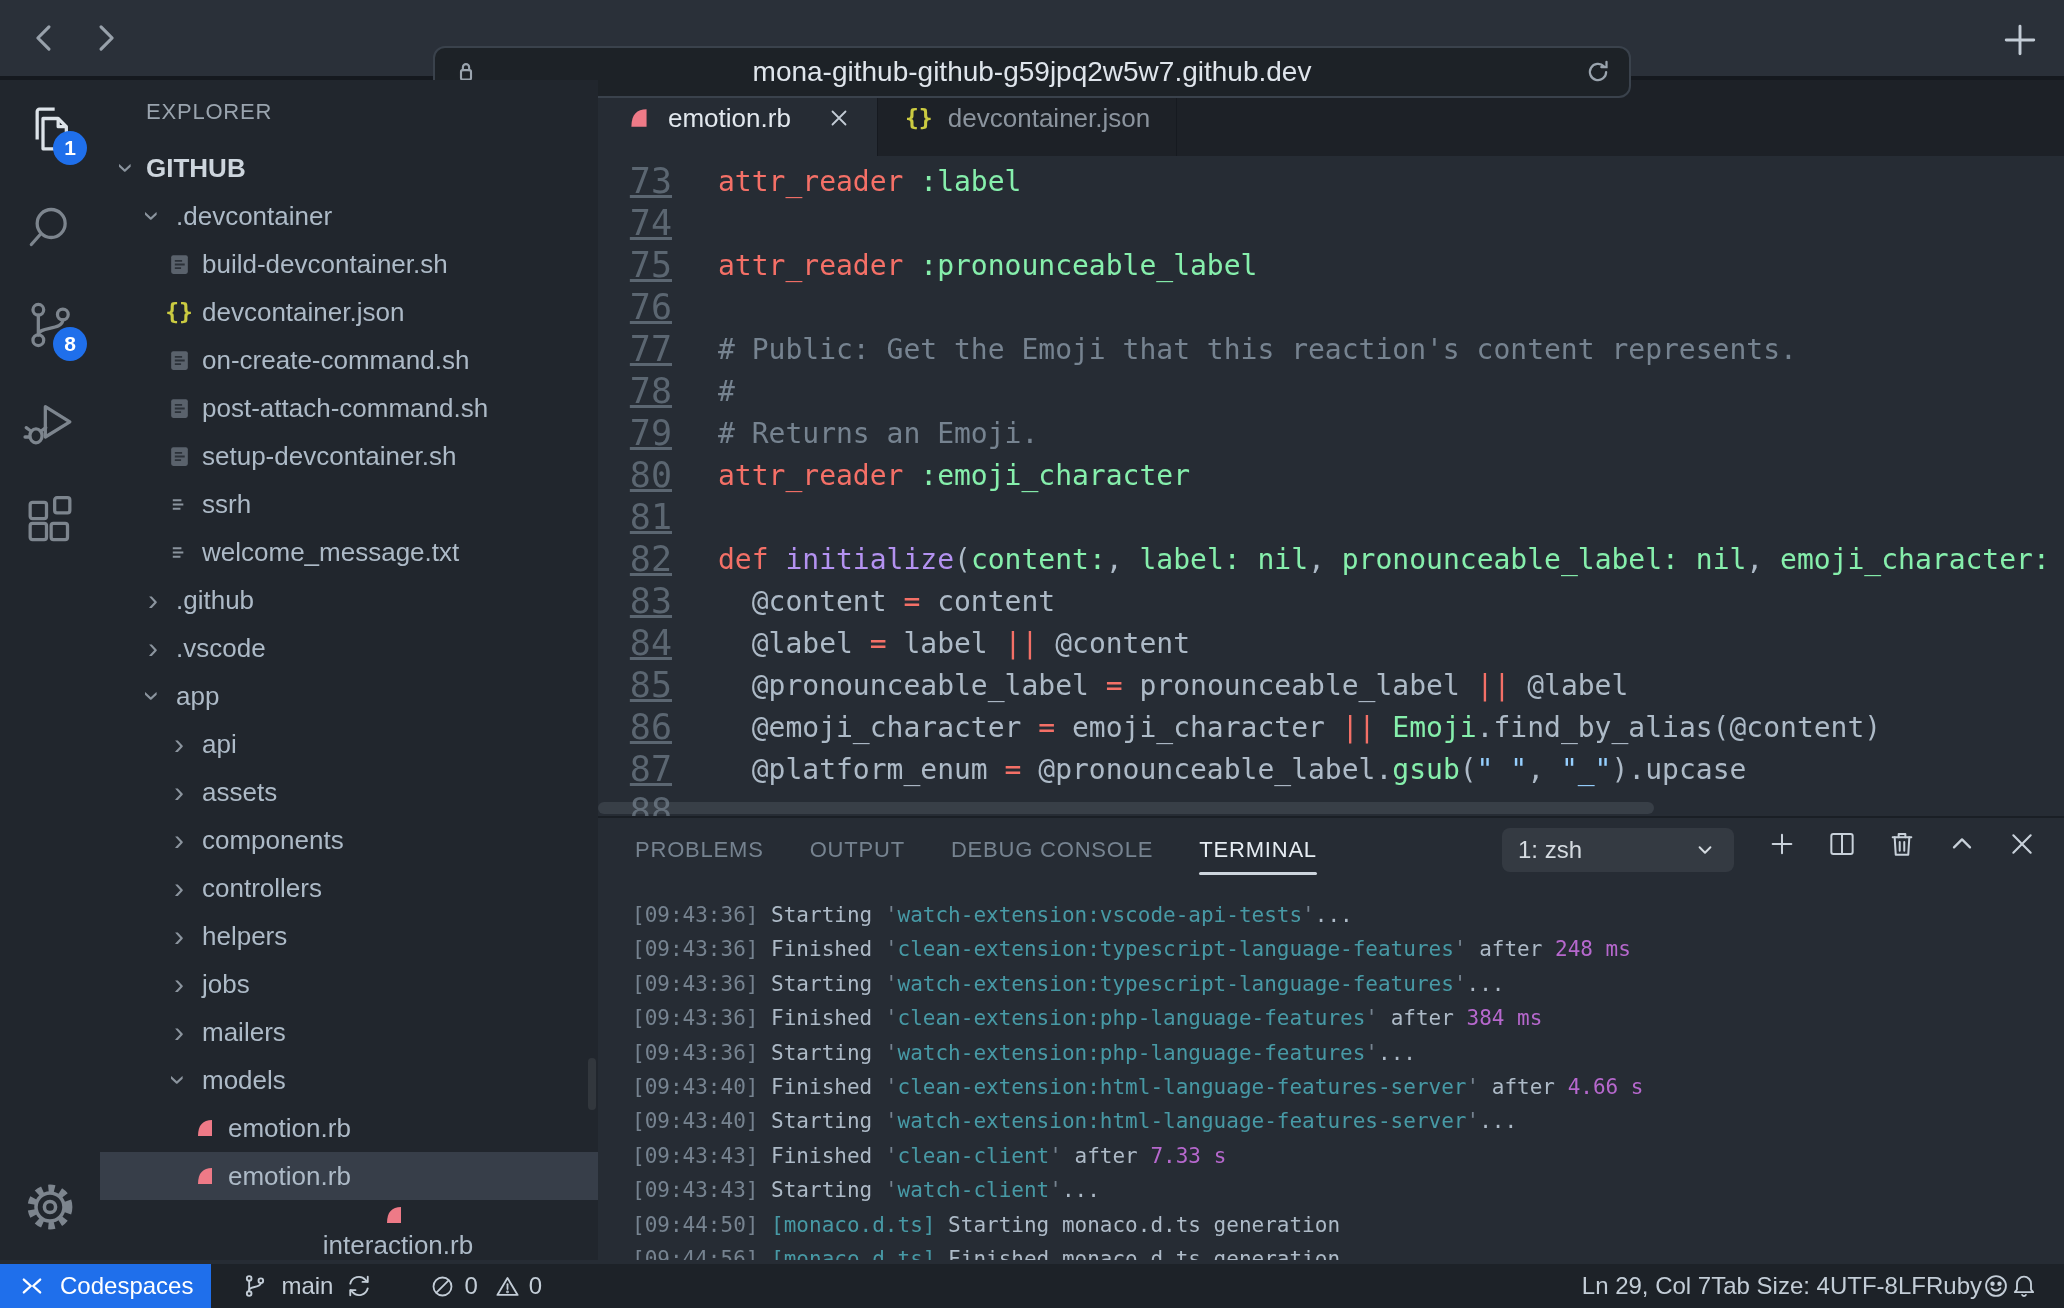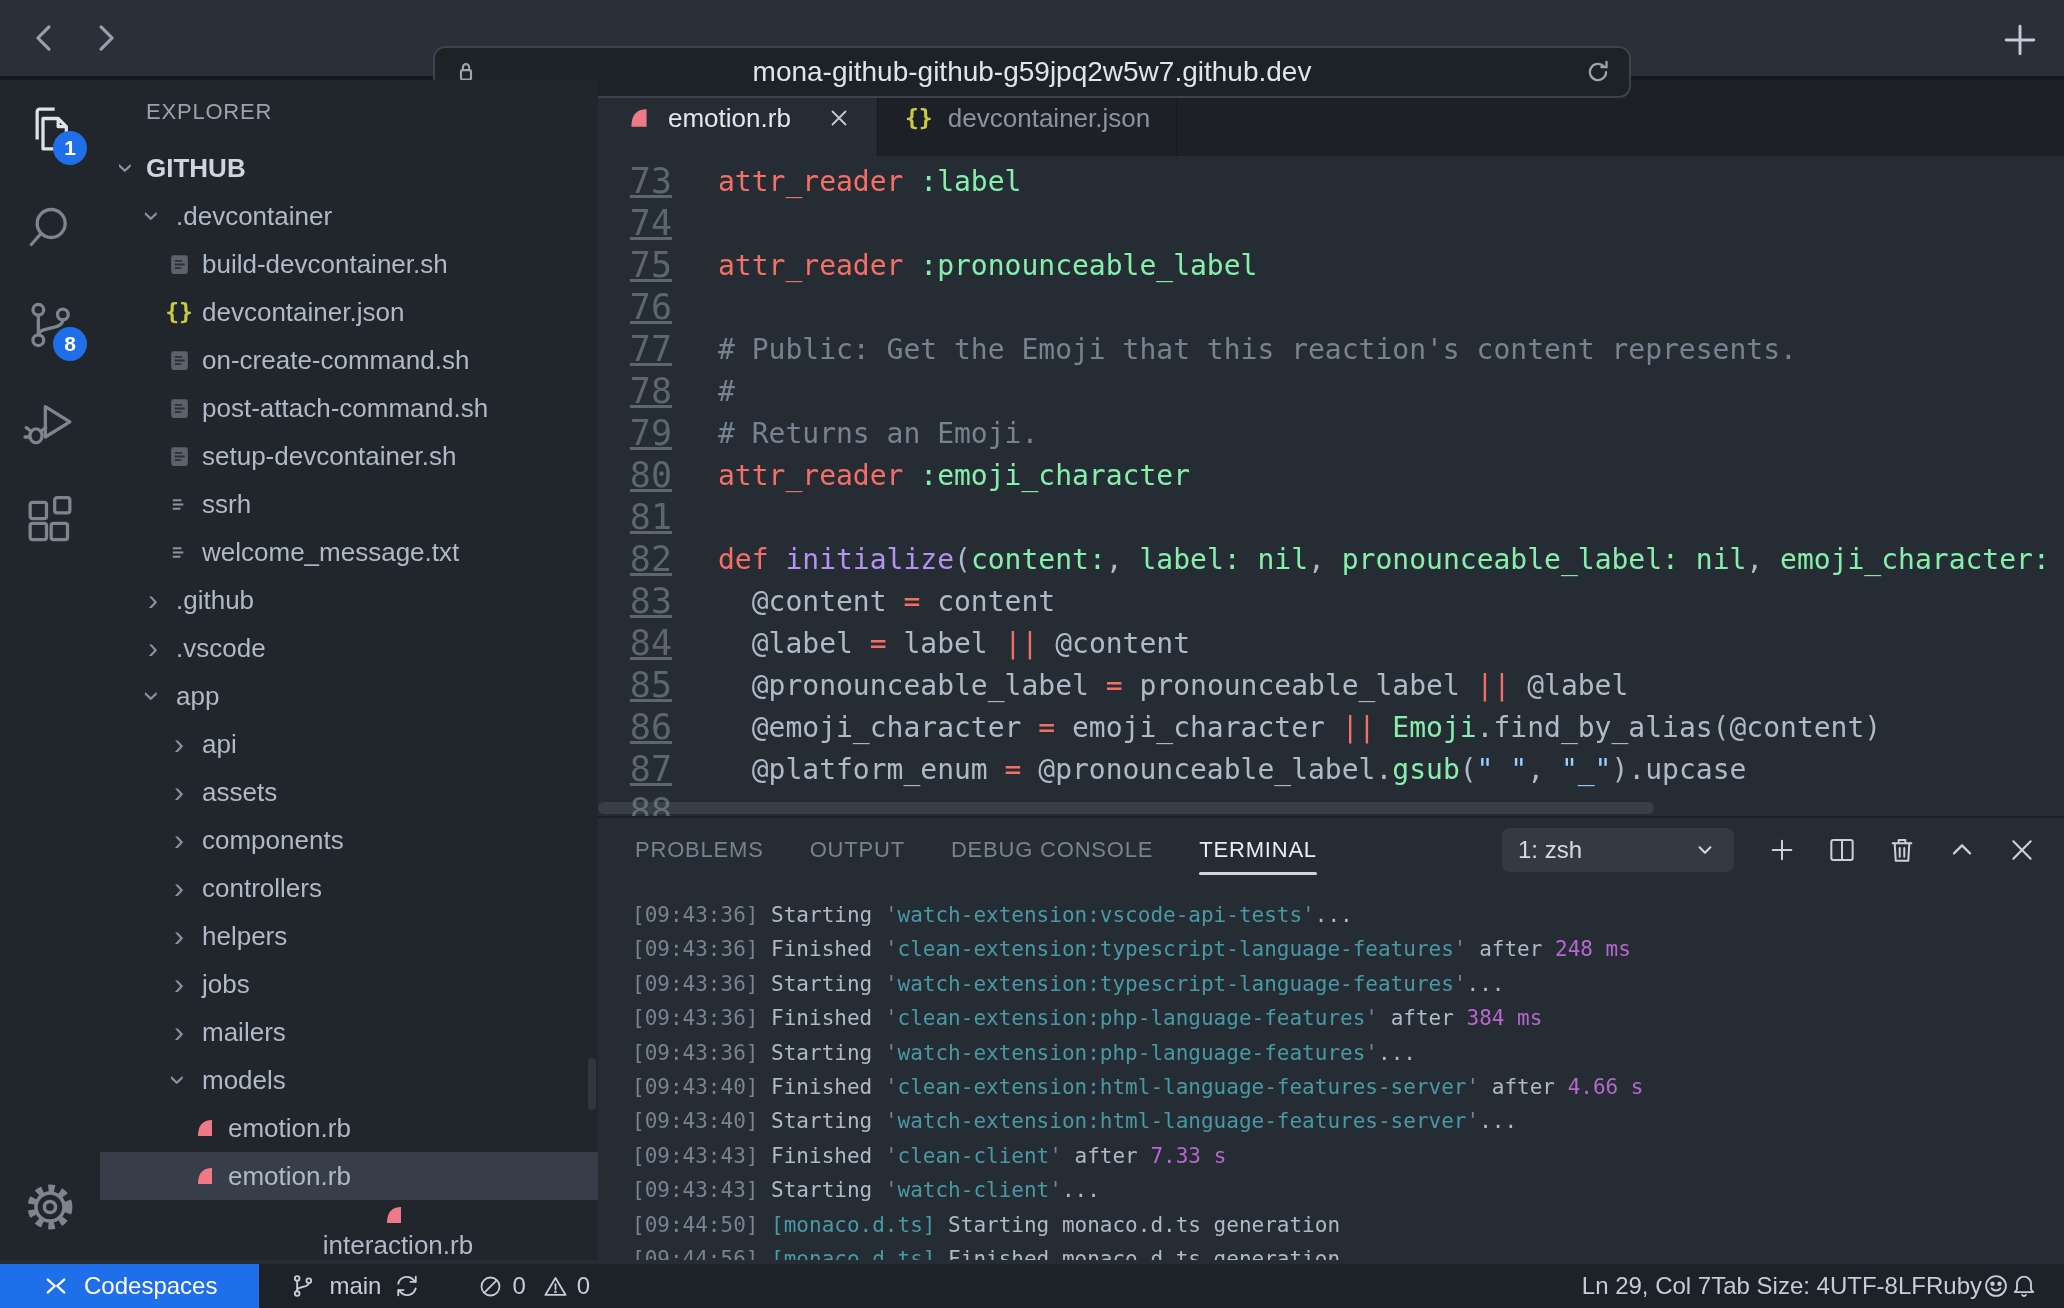--- a/index.html
+++ b/index.html
@@ -94,21 +94,21 @@
   .panel-header { height: 64px; flex: none; display: flex; align-items: center; padding: 0 26px 0 37px; }
   .ptab {
     font-size: 22px; letter-spacing: .8px; color: #768390; margin-right: 46px;
     height: 64px; display: flex; align-items: center; position: relative; cursor: pointer;
   }
   .ptab.active { color: #e6edf3; }
   .ptab.active::after {
     content: ""; position: absolute; left: 0; right: 0; bottom: 7px; height: 3px;
     background: #cdd5dd; border-radius: 2px;
   }
-  .panel-actions { margin-left: auto; display: flex; align-items: center; gap: 28px; color: #c8d1da; }
+  .panel-actions { margin-left: auto; display: flex; align-items: flex-start; gap: 28px; color: #c8d1da; }
   .shell-select {
     width: 232px; height: 44px; background: #343a42; border-radius: 8px;
     display: flex; align-items: center; padding: 0 16px; font-size: 24px; color: #d5dbe1;
     margin-right: 4px; cursor: pointer;
   }
   .shell-select .sel-chev { margin-left: auto; display: flex; }
   .panel-icon { cursor: pointer; display: flex; }
 
   .terminal { flex: 1; overflow: hidden; padding: 16px 0 0 34px; font-family: "DejaVu Sans Mono", monospace; font-size: 21px; }
   .tline { line-height: 34.4px; white-space: pre; }
@@ -116,21 +116,21 @@
   .t-tx { color: #adbac7; }
   .t-tk { color: #4799a5; text-align: right; }
   .t-du { color: #b668cd; }
 
   
   .status-bar {
     position: absolute; left: 0; right: 0; bottom: 0; height: 44px;
     background: #1d2228; display: flex; align-items: center; font-size: 24px; color: #c3cdd7;
   }
   .sb-item { display: flex; align-items: center; gap: 10px; padding: 0 16px; height: 100%; cursor: pointer; }
-  .sb-codespaces { background: #1f6feb; color: #fff; padding: 0 42px; gap: 14px; font-weight: 500; }
+  .sb-codespaces { background: #1f6feb; color: #fff; padding: 0 18px; gap: 14px; font-weight: 500; }
   .sb-branch { margin-left: 14px; gap: 12px; }
   .sb-problems { margin-left: 24px; gap: 8px; }
   .sb-right { margin-left: auto; display: flex; align-items: center; padding-right: 26px; }
   .sb-right .sb-item { padding: 0; }
 </style>
 </head>
 <body>
 
 <div class="browser-bar">
   <div class="nav-btns">

